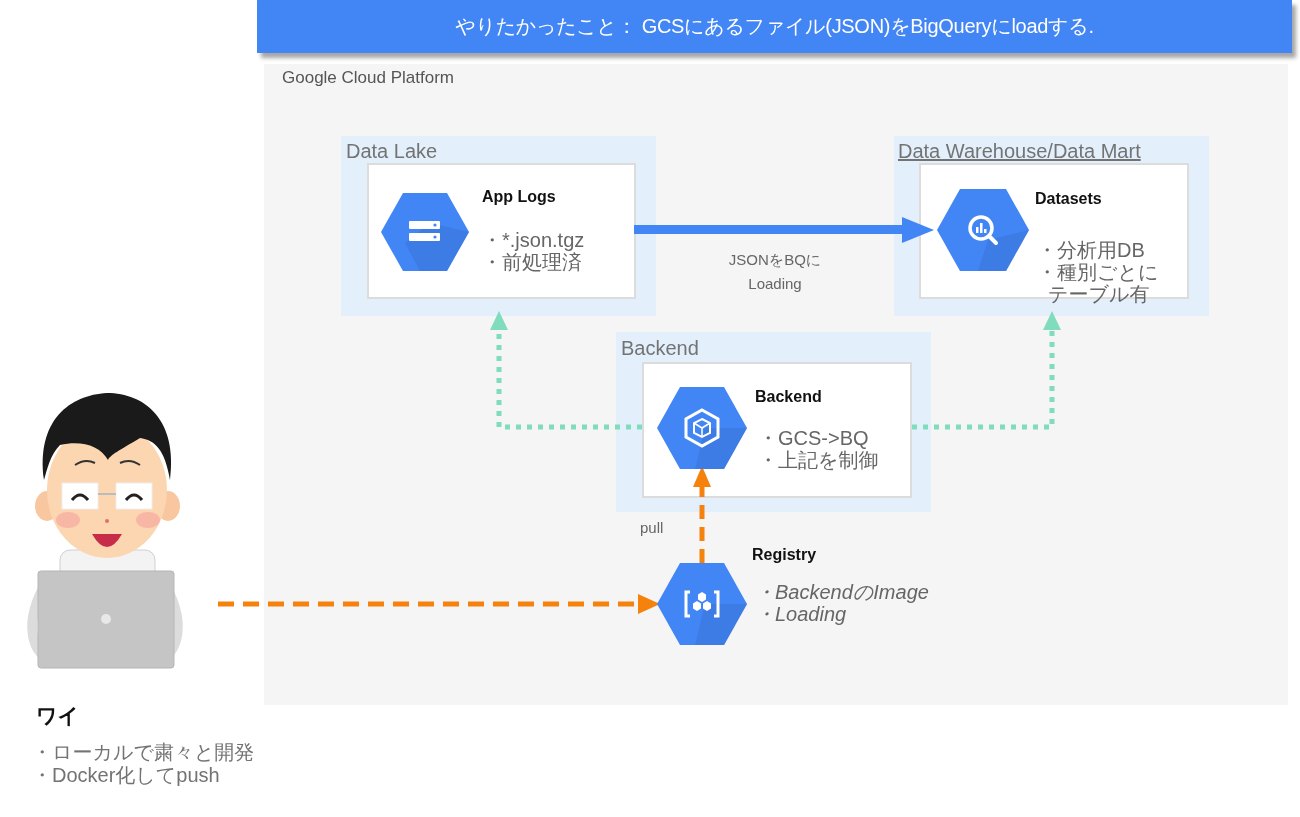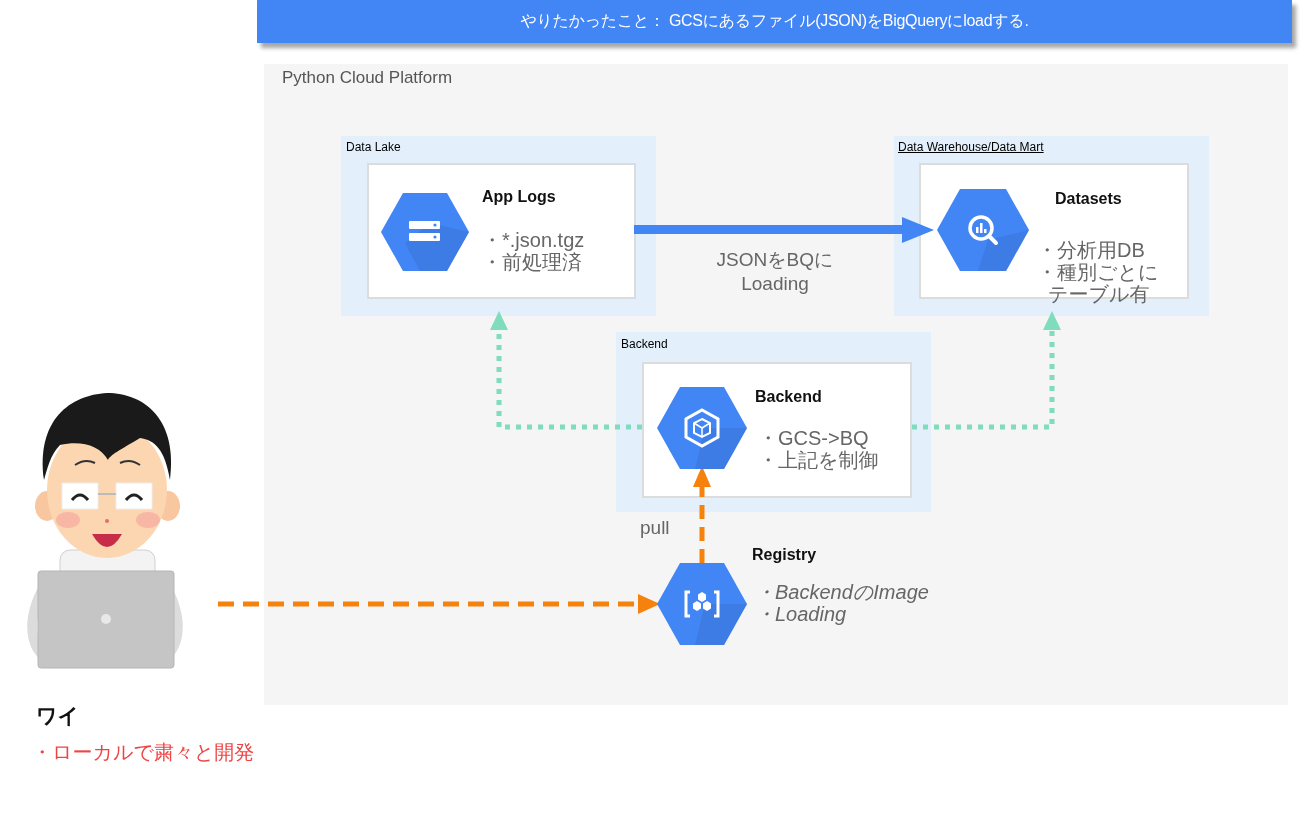--- a/index.html
+++ b/index.html
@@ -3,73 +3,73 @@
 <meta charset="utf-8">
 <style>
   html, body { margin: 0; padding: 0; }
   body {
     width: 1300px; height: 817px; position: relative; overflow: hidden;
     background: #ffffff;
     font-family: "Liberation Sans", "DejaVu Sans", sans-serif;
     color: #333;
   }
   .banner {
-    position: absolute; left: 257px; top: 0; width: 1035px; height: 43px;
-    background: #4285f4; color: #fff; font-size: 16px;
+    position: absolute; left: 257px; top: 0; width: 1035px; height: 53px;
+    background: #4285f4; color: #fff; font-size: 20px;
     display: flex; align-items: center; justify-content: center;
     box-shadow: 4px 5px 4px rgba(0,0,0,0.35);
     letter-spacing: -0.3px;
   }
   .gcp {
     position: absolute; left: 264px; top: 64px; width: 1024px; height: 641px;
     background: #f5f5f5;
   }
   .gcp-label {
     position: absolute; left: 282px; top: 68px; font-size: 17px; color: #555;
   }
   .zone {
     position: absolute; background: #e3f0fc;
   }
   .zone-label {
-    position: absolute; font-size: 12px; color: #000000;
+    position: absolute; font-size: 20px; color: #737373;
   }
   .card {
     position: absolute; background: #fff; border: 2px solid #dcdcdc; box-sizing: border-box;
   }
   .title {
     position: absolute; font-size: 16px; font-weight: bold; color: #111;
   }
   .bullets {
     position: absolute; font-size: 20px; color: #666; line-height: 22px; white-space: pre;
   }
-  .note { position: absolute; font-size: 19px; color: #666; text-align: center; line-height: 24px; }
+  .note { position: absolute; font-size: 15px; color: #666; text-align: center; line-height: 24px; }
   .overlay { position: absolute; left: 0; top: 0; }
   .user-name { position: absolute; left: 36px; top: 702px; font-size: 21px; font-weight: bold; color: #111; }
-  .user-bullets { position: absolute; left: 32px; top: 741px; font-size: 20px; color: #ef4444; line-height: 23px; white-space: pre; }
+  .user-bullets { position: absolute; left: 32px; top: 741px; font-size: 20px; color: #737373; line-height: 23px; white-space: pre; }
 </style>
 </head>
 <body>
 
 <div class="banner">
   <span>やりたかったこと： GCSにあるファイル(JSON)をBigQueryにloadする.</span>
 </div>
 
 <div class="gcp"></div>
-<div class="gcp-label">Python Cloud Platform</div>
+<div class="gcp-label">Google Cloud Platform</div>
 
 <div class="zone" style="left:341px;top:136px;width:315px;height:180px;"></div>
 <div class="zone-label" style="left:346px;top:140px;">Data Lake</div>
 <div class="card" style="left:367px;top:163px;width:269px;height:136px;"></div>
 <div class="title" style="left:482px;top:188px;">App Logs</div>
 <div class="bullets" style="left:482px;top:229px;"><div>・*.json.tgz</div><div>・前処理済</div></div>
 
 <div class="zone" style="left:894px;top:136px;width:315px;height:180px;"></div>
 <div class="zone-label" style="left:898px;top:140px;text-decoration:underline;">Data Warehouse/Data Mart</div>
 <div class="card" style="left:919px;top:163px;width:270px;height:136px;"></div>
-<div class="title" style="left:1035px;top:190px;margin-left:20px;">Datasets</div>
+<div class="title" style="left:1035px;top:190px;">Datasets</div>
 <div class="bullets" style="left:1037px;top:239px;"><div>・分析用DB</div><div>・種別ごとに</div><div>  テーブル有</div></div>
 
 <div class="zone" style="left:616px;top:332px;width:315px;height:180px;"></div>
 <div class="zone-label" style="left:621px;top:337px;">Backend</div>
 <div class="card" style="left:642px;top:362px;width:270px;height:136px;"></div>
 <div class="title" style="left:755px;top:388px;">Backend</div>
 <div class="bullets" style="left:758px;top:427px;"><div>・GCS-&gt;BQ</div><div>・上記を制御</div></div>
 
 <div class="title" style="left:752px;top:546px;">Registry</div>
 <div class="bullets" style="left:755px;top:581px;font-style:italic;"><div>・BackendのImage</div><div>・Loading</div></div>
@@ -180,13 +180,13 @@
     <circle cx="107" cy="521" r="2" fill="#e07070"></circle>
 
     <path d="M92,534 Q107,560 122,534 Z" fill="#c72c48"></path>
 
     <rect x="38" y="571" width="136" height="97" rx="3" fill="#c5c5c5" stroke="#b5b5b5"></rect>
     <circle cx="106" cy="619" r="5" fill="#e8e8e8"></circle>
   </g>
 </svg>
 
 <div class="user-name">ワイ</div>
-<div class="user-bullets"><div>・ローカルで粛々と開発</div></div>
+<div class="user-bullets"><div>・ローカルで粛々と開発</div><div>・Docker化してpush</div></div>
 
 </body></html>

